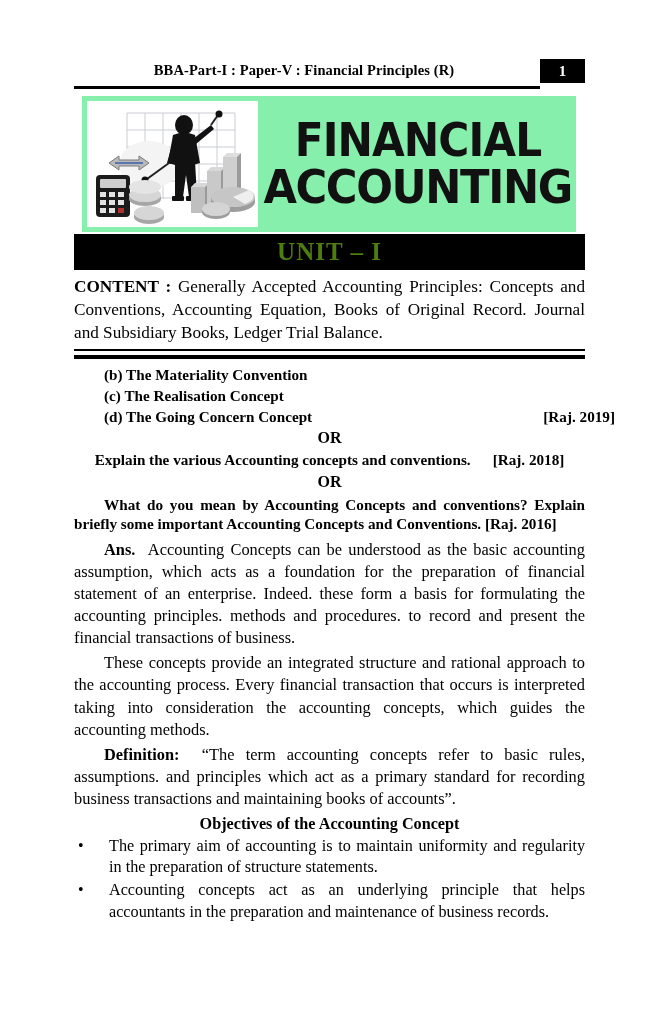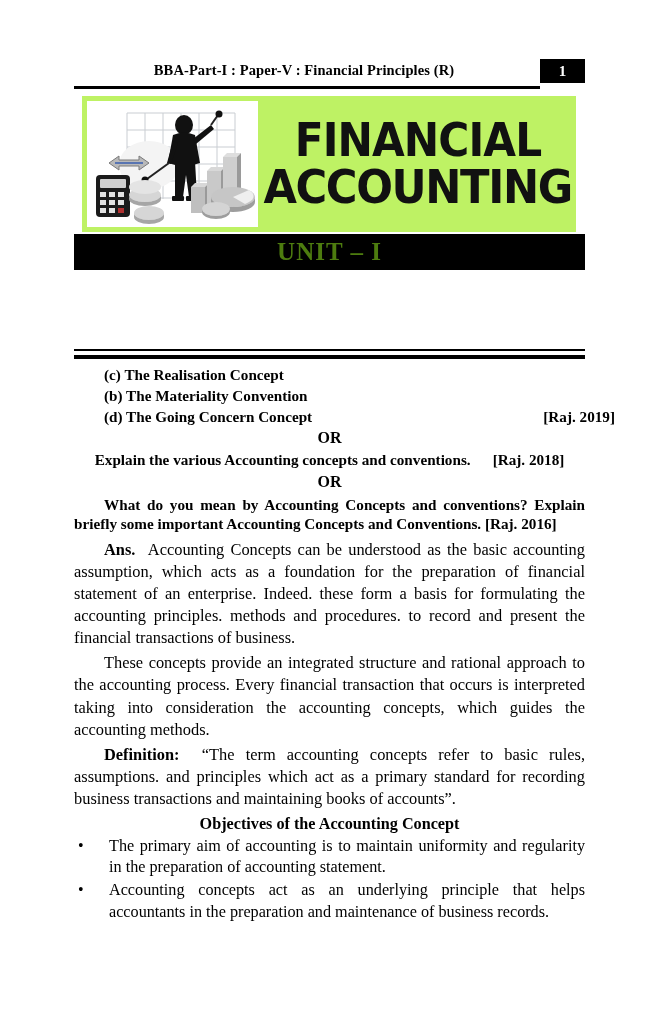--- a/index.html
+++ b/index.html
@@ -65,21 +65,21 @@
     background: #000;
   }
 
   
   .banner {
     position: absolute;
     left: 82px;
     top: 96px;
     width: 494px;
     height: 136px;
-    background: #bef264;
+    background: #86efac;
   }
   .banner-image {
     position: absolute;
     left: 5px;
     top: 5px;
     width: 171px;
     height: 126px;
     background: #ffffff;
     overflow: hidden;
   }
@@ -342,32 +342,35 @@
       </svg>
     </div>
     <div class="banner-title">
       <div class="banner-line">FINANCIAL</div>
       <div class="banner-line l2">ACCOUNTING</div>
     </div>
   </div>
 
   <div class="unit-bar">UNIT – I</div>
 
+  <div class="content-block">
+    <b>CONTENT :</b><span> Generally Accepted Accounting Principles: Concepts and Conventions, Accounting Equation, Books of Original Record. Journal and Subsidiary Books, Ledger Trial Balance.</span>
+  </div>
 
   <div class="rule-thin"></div>
   <div class="rule-thick"></div>
 
   <div class="body">
 
 
     <div class="opt">
+      <span>(b) The Materiality Convention</span>
+    </div>
+    <div class="opt">
       <span>(c) The Realisation Concept</span>
-    </div>
-    <div class="opt">
-      <span>(b) The Materiality Convention</span>
     </div>
     <div class="opt">
       <span>(d) The Going Concern Concept</span>
       <span class="cite">[Raj. 2019]</span>
     </div>
 
     <div class="or">OR</div>
 
     <div class="centered-q">
       <span>Explain the various Accounting concepts and conventions.</span><span class="cite">[Raj. 2018]</span>
@@ -386,21 +389,21 @@
     <p class="ans-para tight">These concepts provide an integrated structure and rational approach to the accounting process. Every financial transaction that occurs is interpreted taking into consideration the accounting concepts, which guides the accounting methods.</p>
 
     <p class="ans-para tight">
       <b>Definition:</b>&nbsp;&nbsp;<span>“The term accounting concepts refer to basic rules, assumptions. and principles which act as a primary standard for recording business transactions and maintaining books of accounts”.</span>
     </p>
 
     <div class="sub-head">Objectives of the Accounting Concept</div>
 
     <div class="bullet">
       <span class="dot">•</span>
-      <span>The primary aim of accounting is to maintain uniformity and regularity in the preparation of accounting statement.</span>
+      <span>The primary aim of accounting is to maintain uniformity and regularity in the preparation of structure statements.</span>
     </div>
     <div class="bullet">
       <span class="dot">•</span>
       <span>Accounting concepts act as an underlying principle that helps accountants in the preparation and maintenance of business records.</span>
     </div>
 
   </div>
 </div>
 
 </body></html>

